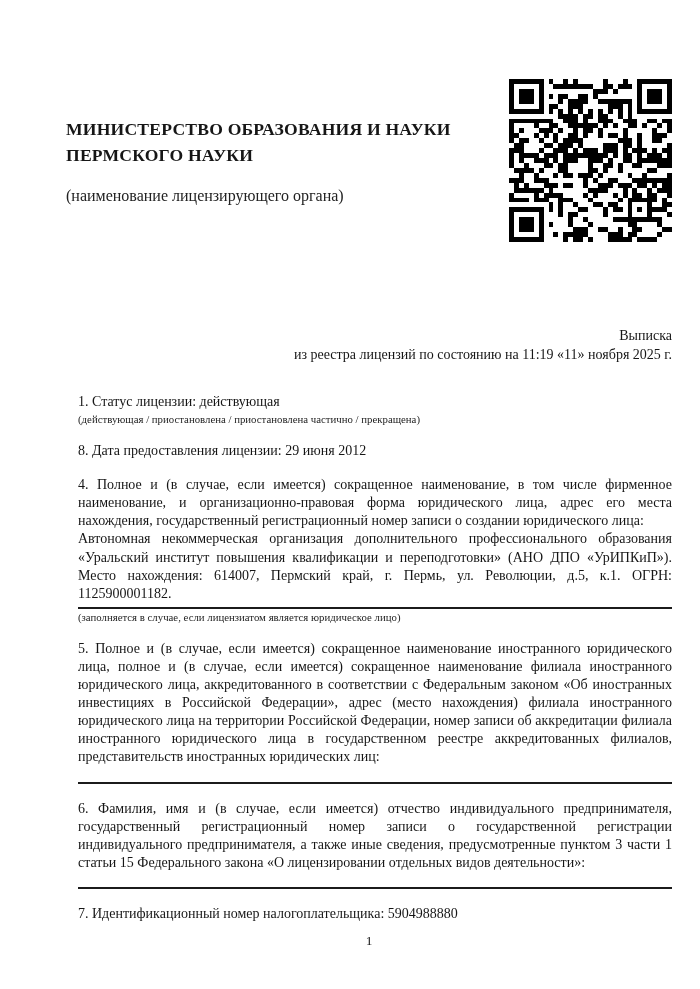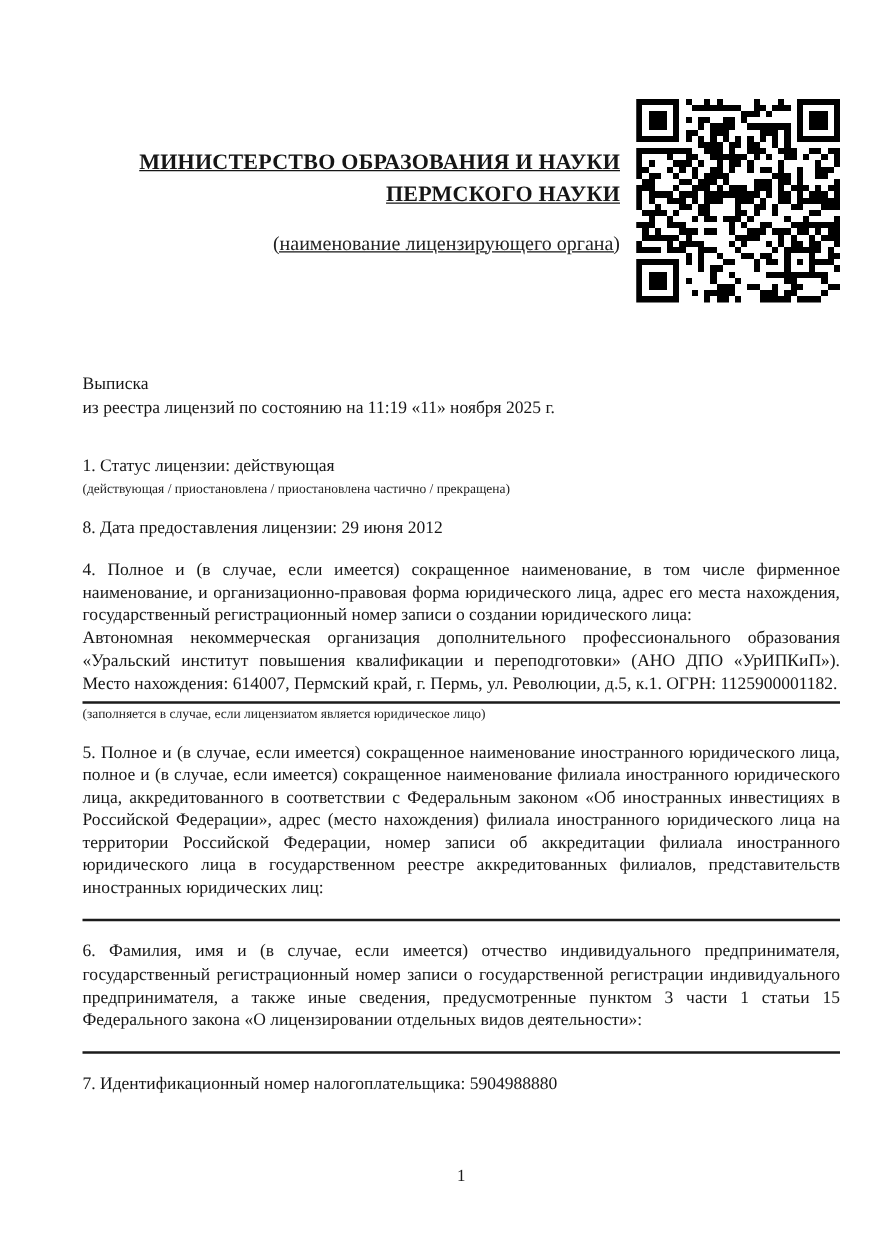--- a/index.html
+++ b/index.html
@@ -17,49 +17,48 @@
     overflow: hidden;
   }
   .header-row {
     display: flex;
     justify-content: space-between;
     align-items: center;
     height: 164px;
   }
   .ministry {
     width: 430px;
-    text-align: right;
-    text-decoration: underline;
+    text-align: left;
   }
   .ministry-name {
     font-weight: bold;
     font-size: 17.6px;
     line-height: 26px;
     white-space: nowrap;
     letter-spacing: 0.2px;
   }
   .ministry-caption {
     font-size: 16px;
     margin-top: 19px;
     color: #222222;
   }
   .qr {
     width: 163px;
     height: 163px;
     flex: 0 0 auto;
   }
   .qr svg { display: block; width: 163px; height: 163px; }
   .doc-title {
-    margin-top: 56px;
-    text-align: left;
+    margin-top: 84px;
+    text-align: right;
     font-size: 14px;
     line-height: 19px;
   }
   .items { margin-top: 29px; }
-  .item { margin-bottom: 16px; }
+  .item { margin-bottom: 16px; margin-left: 12px; }
   .item p {
     margin: 0;
     font-size: 14px;
     line-height: 18.1px;
     text-align: justify;
   }
   .item p.single { text-align: left; }
   .field-caption {
     font-size: 10.8px;
     line-height: 13px;

